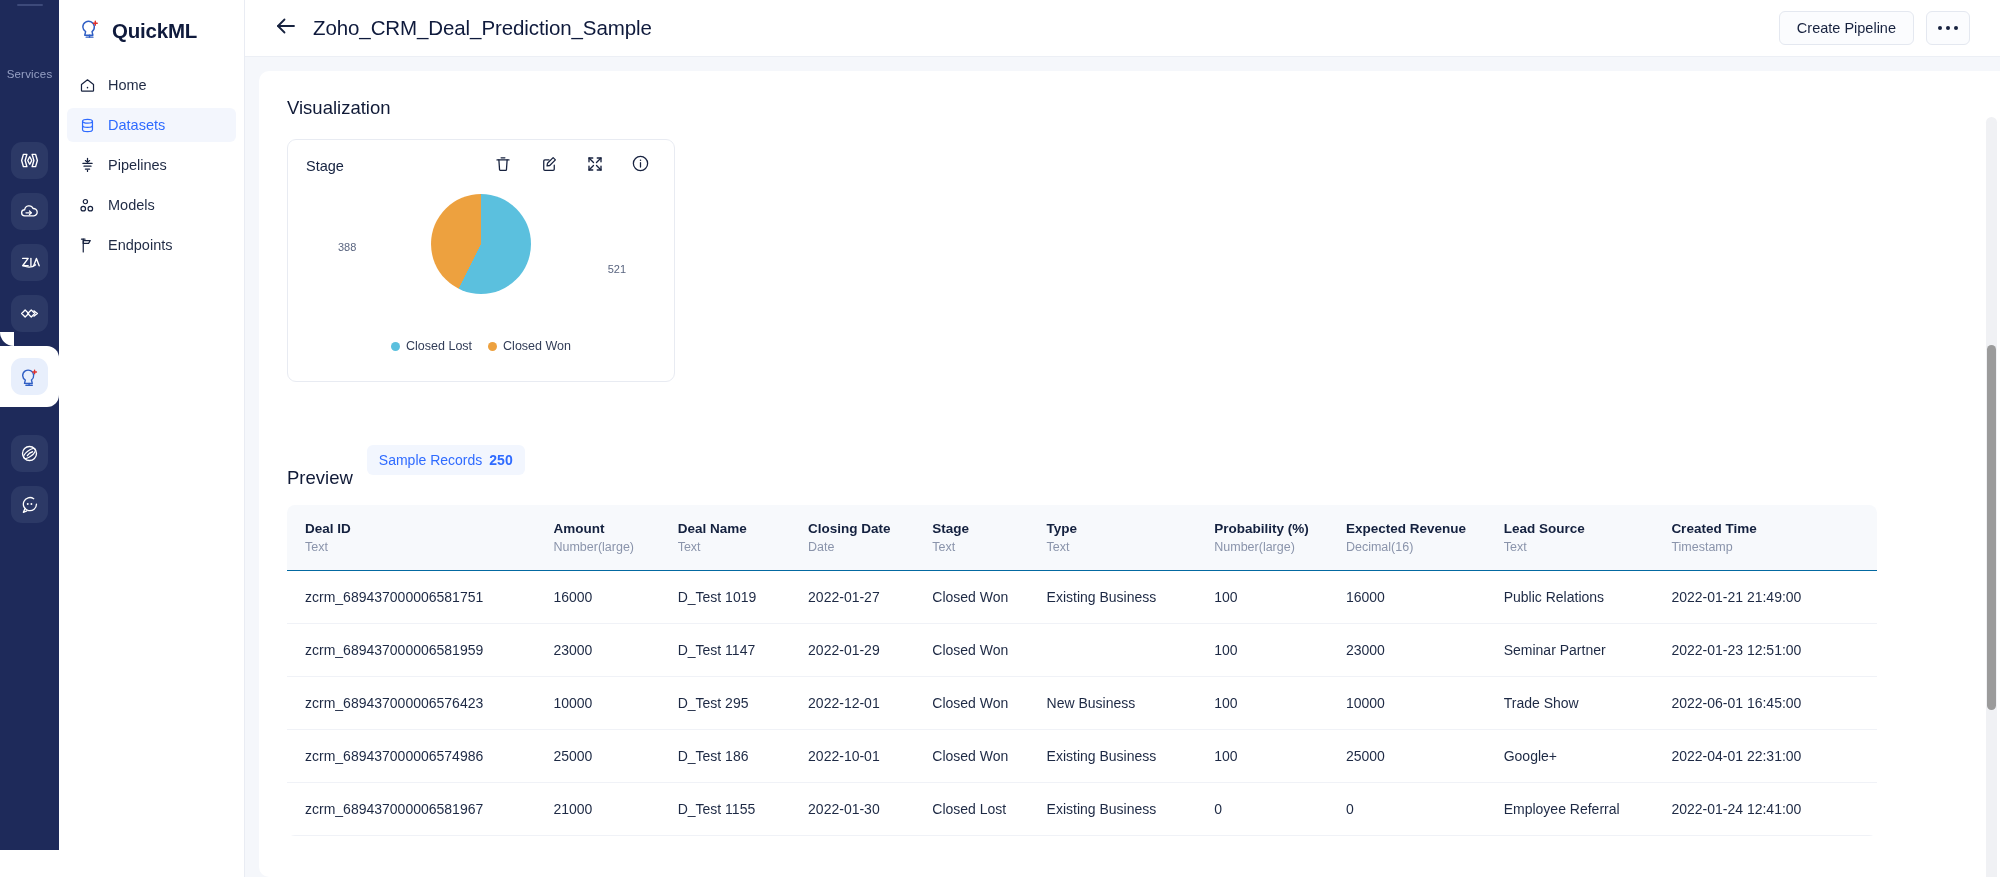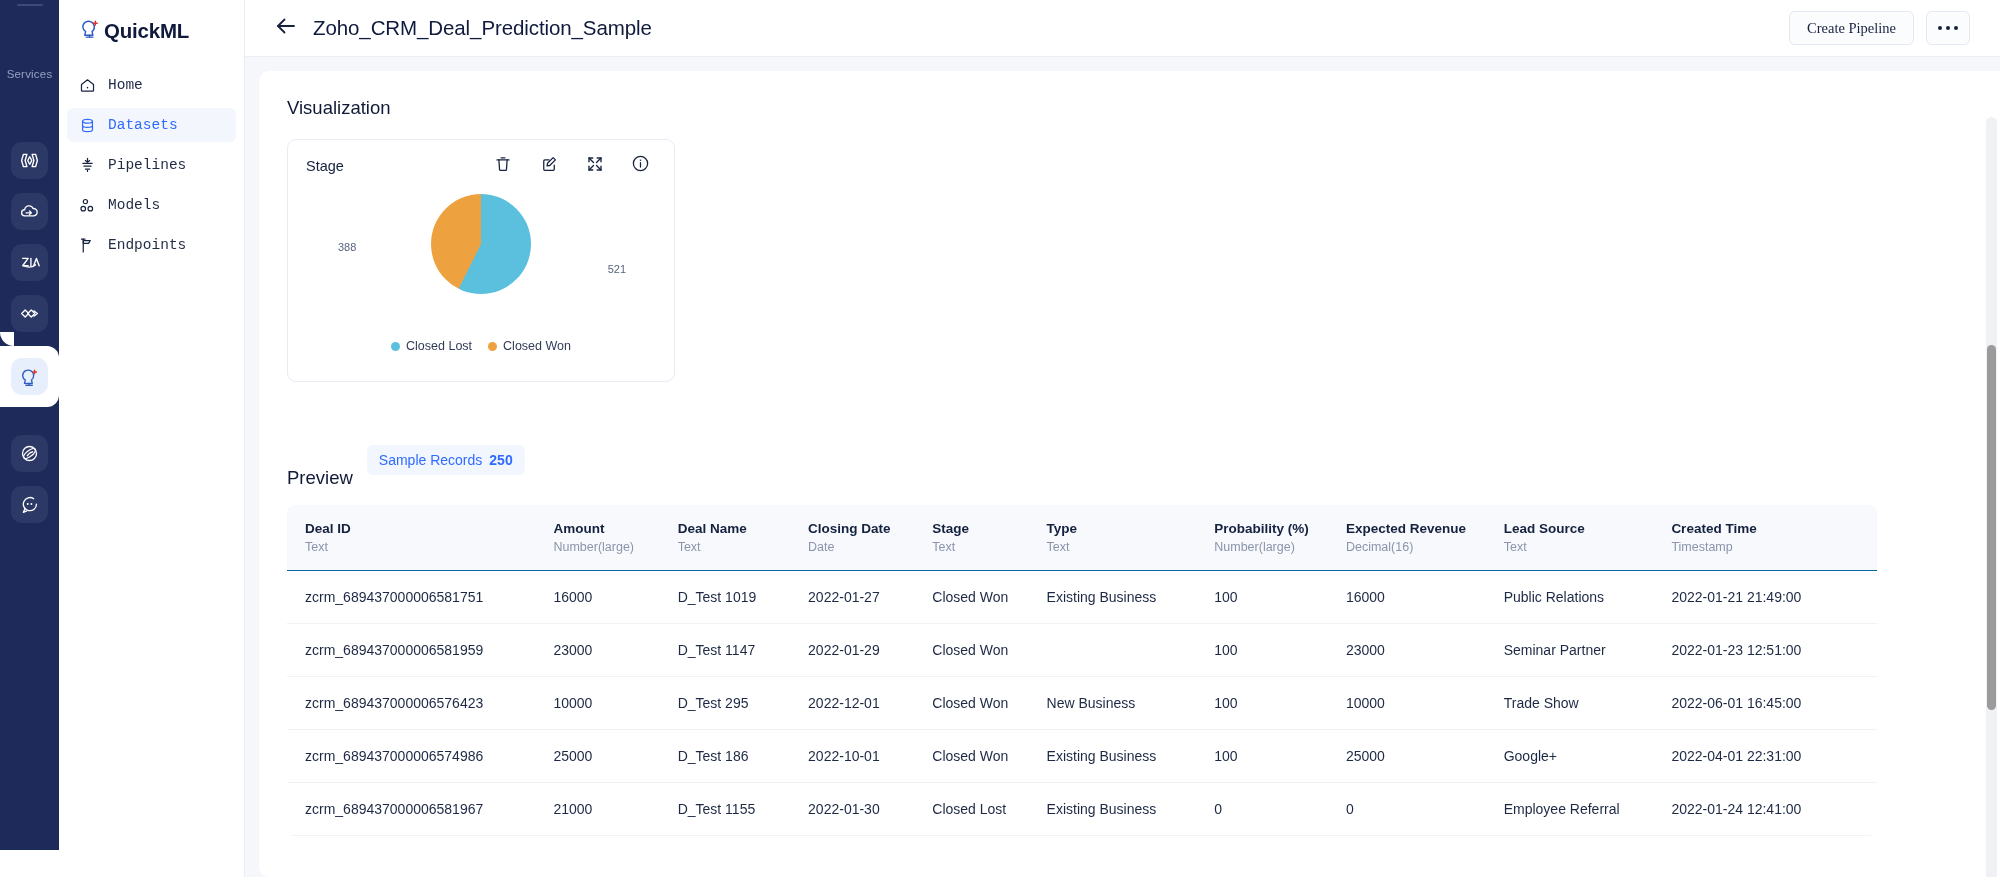--- a/index.html
+++ b/index.html
@@ -51,27 +51,27 @@
     width: 37px; height: 37px; border-radius: 11px; background: #e8effc;
     display: flex; align-items: center; justify-content: center; z-index: 2;
   }
 
   
   .sidebar {
     width: 186px; flex: 0 0 186px; background: #ffffff;
     border-right: 1px solid #e9ecf3; height: 877px; padding-top: 0;
     position: relative; z-index: 2;
   }
-  .brand { display: flex; align-items: center; gap: 2px; padding: 17px 0 0 20px; }
+  .brand { display: flex; align-items: center; gap: 10px; padding: 17px 0 0 20px; }
   .brand-name { font-size: 20.5px; font-weight: bold; color: #0f1a3c; letter-spacing: -.2px; }
   .nav { margin-top: 24px; padding: 0 8px; }
   .nav-item {
     display: flex; align-items: center; gap: 12px;
     height: 34px; padding: 0 12px; border-radius: 6px;
-    font-size: 14.5px; color: #1f2a44; margin-bottom: 6px; font-family: Liberation Mono, monospace;
+    font-size: 14.5px; color: #1f2a44; margin-bottom: 6px;
   }
   .nav-item.active { background: #f3f6fd; color: #2f6bff; }
   .nav-item.active .nav-label { color: #2f6bff; }
   .nav-icon { width: 17px; height: 17px; display: flex; align-items: center; justify-content: center; flex: 0 0 17px; }
 
   
   .main { flex: 1 1 auto; height: 877px; display: flex; flex-direction: column; background: #f5f7fb; min-width: 0; }
   .topbar {
     height: 57px; flex: 0 0 57px; background: #ffffff;
     display: flex; align-items: center; padding: 0 30px 0 28px;
@@ -79,21 +79,21 @@
   }
   .back-btn {
     width: 26px; height: 26px; display: flex; align-items: center; justify-content: center;
     margin-right: 14px; flex: 0 0 26px;
   }
   .page-title { font-size: 20.5px; color: #0f1a3c; font-weight: 500; letter-spacing: -.1px; }
   .topbar-spacer { flex: 1 1 auto; }
   .btn-outline {
     height: 34px; padding: 0 17px; border: 1px solid #e4e8f0; border-radius: 6px;
     background: #fbfcfe; color: #17223f; font-size: 14.5px;
-    display: flex; align-items: center; justify-content: center; font-family: Liberation Serif, serif;
+    display: flex; align-items: center; justify-content: center;
   }
   .btn-kebab {
     height: 34px; width: 44px; margin-left: 12px;
     border: 1px solid #e4e8f0; border-radius: 6px; background: #fbfcfe;
     display: flex; align-items: center; justify-content: center;
     gap: 4px;
   }
   .kdot { width: 4px; height: 4px; border-radius: 50%; background: #17223f; }
 
   

